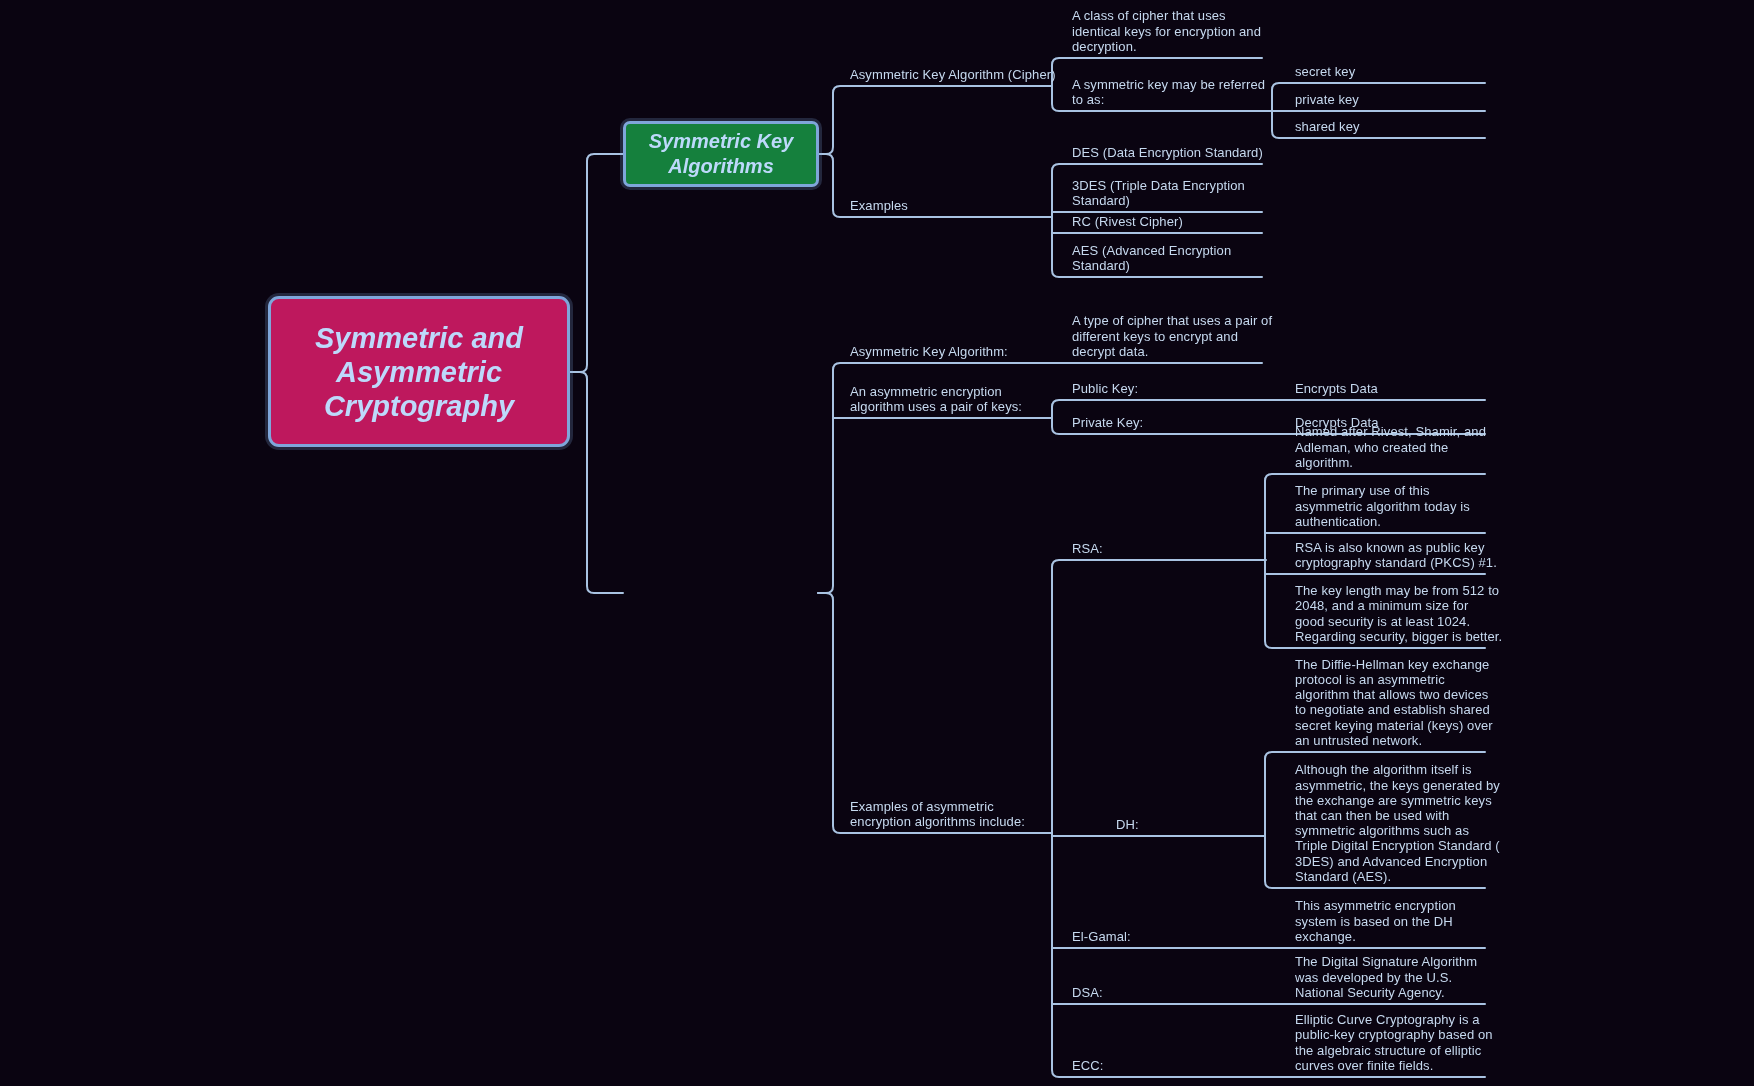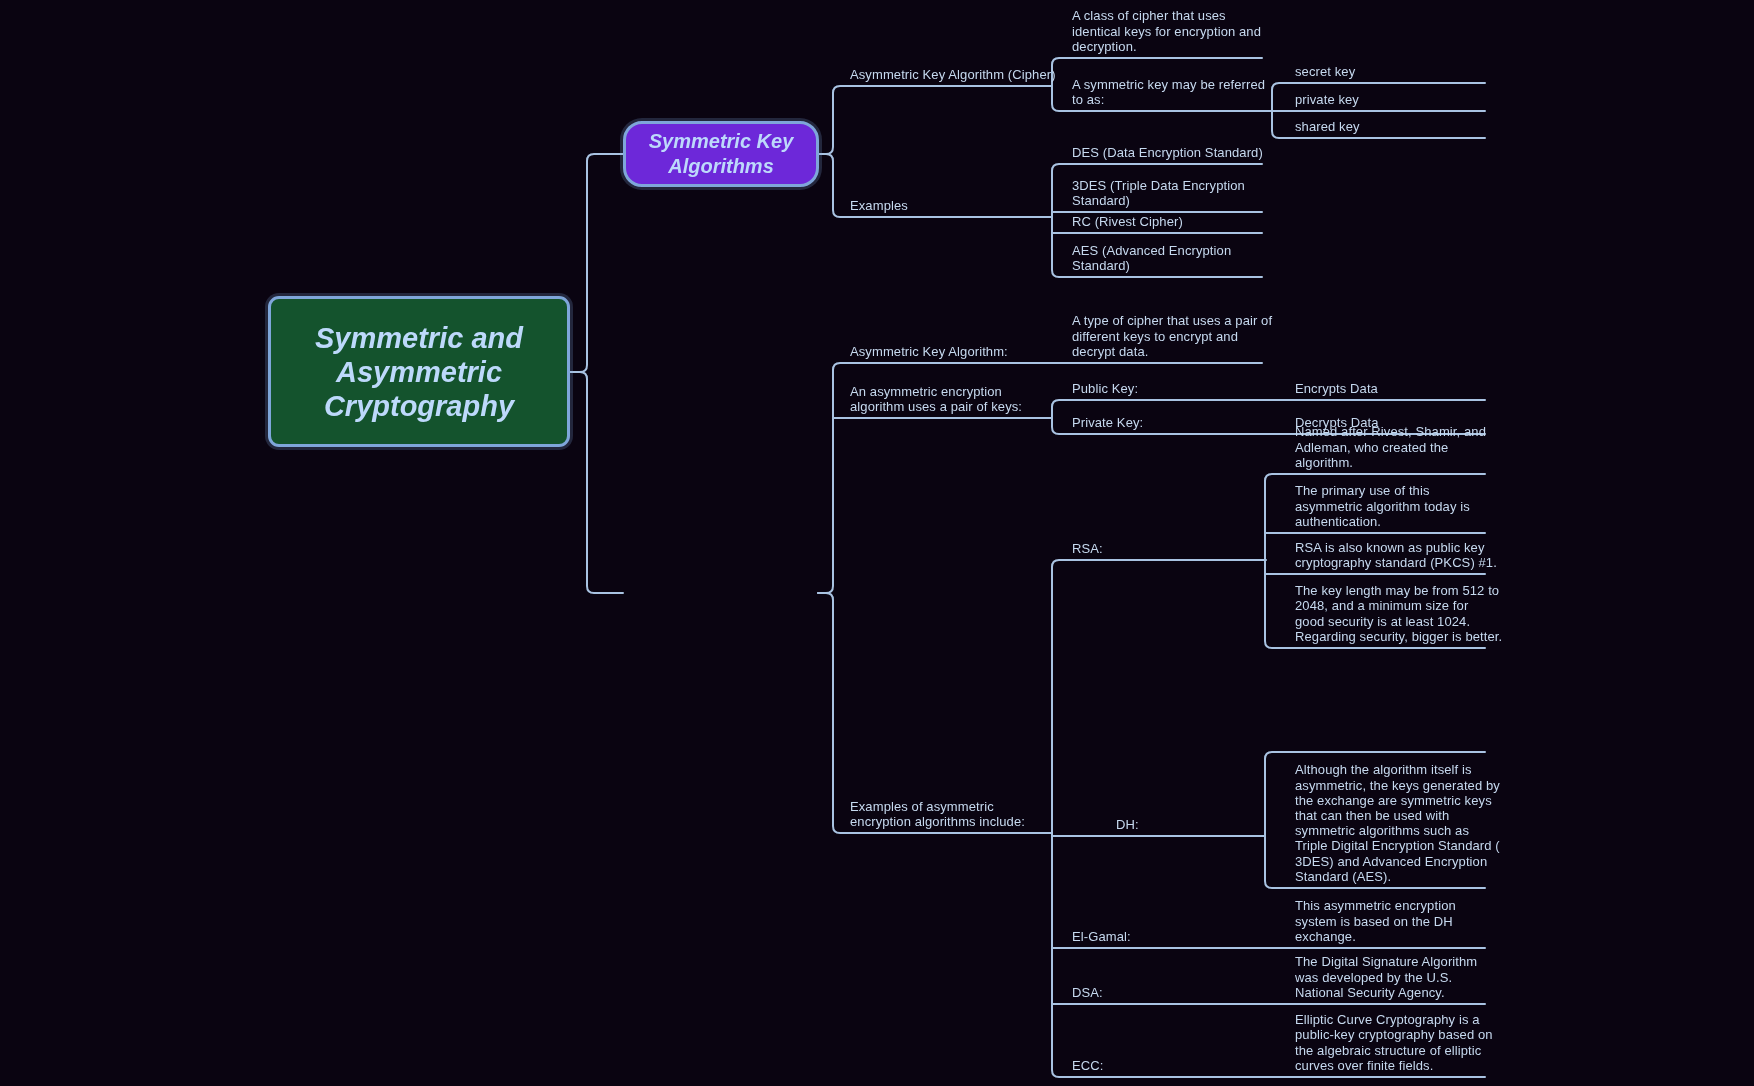--- a/index.html
+++ b/index.html
@@ -17,29 +17,29 @@
     font-size:13px;
     line-height:15.2px;
     white-space:pre-line;
     width:225px;
     letter-spacing:.1px;
   }
   .node-box{
     position:absolute;
     display:flex;align-items:center;justify-content:center;
     text-align:center;
-    background:#6d28d9;
+    background:#15803d;
     border:3px solid #7fa6da;
-    border-radius:19px;
+    border-radius:7px;
     box-shadow:0 0 0 3px rgba(127,166,218,.22);
     color:#bdd9fb;
     font-style:italic;font-weight:bold;
     box-sizing:border-box;
   }
-  .root-box{font-size:29px;line-height:34px;background:#14532d;border-radius:11px;}
+  .root-box{font-size:29px;line-height:34px;background:#be185d;border-radius:11px;}
   .branch-box{font-size:20px;line-height:25px;}
 </style>
 </head>
 <body>
 
 <div id="canvas">
 
   <svg class="links" width="1754" height="1086" viewBox="0 0 1754 1086" fill="none" stroke="#a9c3e2" stroke-width="2" stroke-linecap="round">
 
     <path d="M570 372 L580 372 Q587 372 587 365 L587 161 Q587 154 594 154 L623 154"></path>
@@ -119,20 +119,26 @@
 asymmetric algorithm today is
 authentication.</div>
   <div class="t" style="left:1295px;bottom:516px;">RSA is also known as public key
 cryptography standard (PKCS) #1.</div>
   <div class="t" style="left:1295px;bottom:442px;">The key length may be from 512 to
 2048, and a minimum size for
 good security is at least 1024.
 Regarding security, bigger is better.</div>
 
   <div class="t" style="left:1072px;bottom:254px;margin-left:44px;">DH:</div>
+  <div class="t" style="left:1295px;bottom:338px;">The Diffie-Hellman key exchange
+protocol is an asymmetric
+algorithm that allows two devices
+to negotiate and establish shared
+secret keying material (keys) over
+an untrusted network.</div>
   <div class="t" style="left:1295px;bottom:202px;">Although the algorithm itself is
 asymmetric, the keys generated by
 the exchange are symmetric keys
 that can then be used with
 symmetric algorithms such as
 Triple Digital Encryption Standard (
 3DES) and Advanced Encryption
 Standard (AES).</div>
 
   <div class="t" style="left:1072px;bottom:142px;">El-Gamal:</div>

